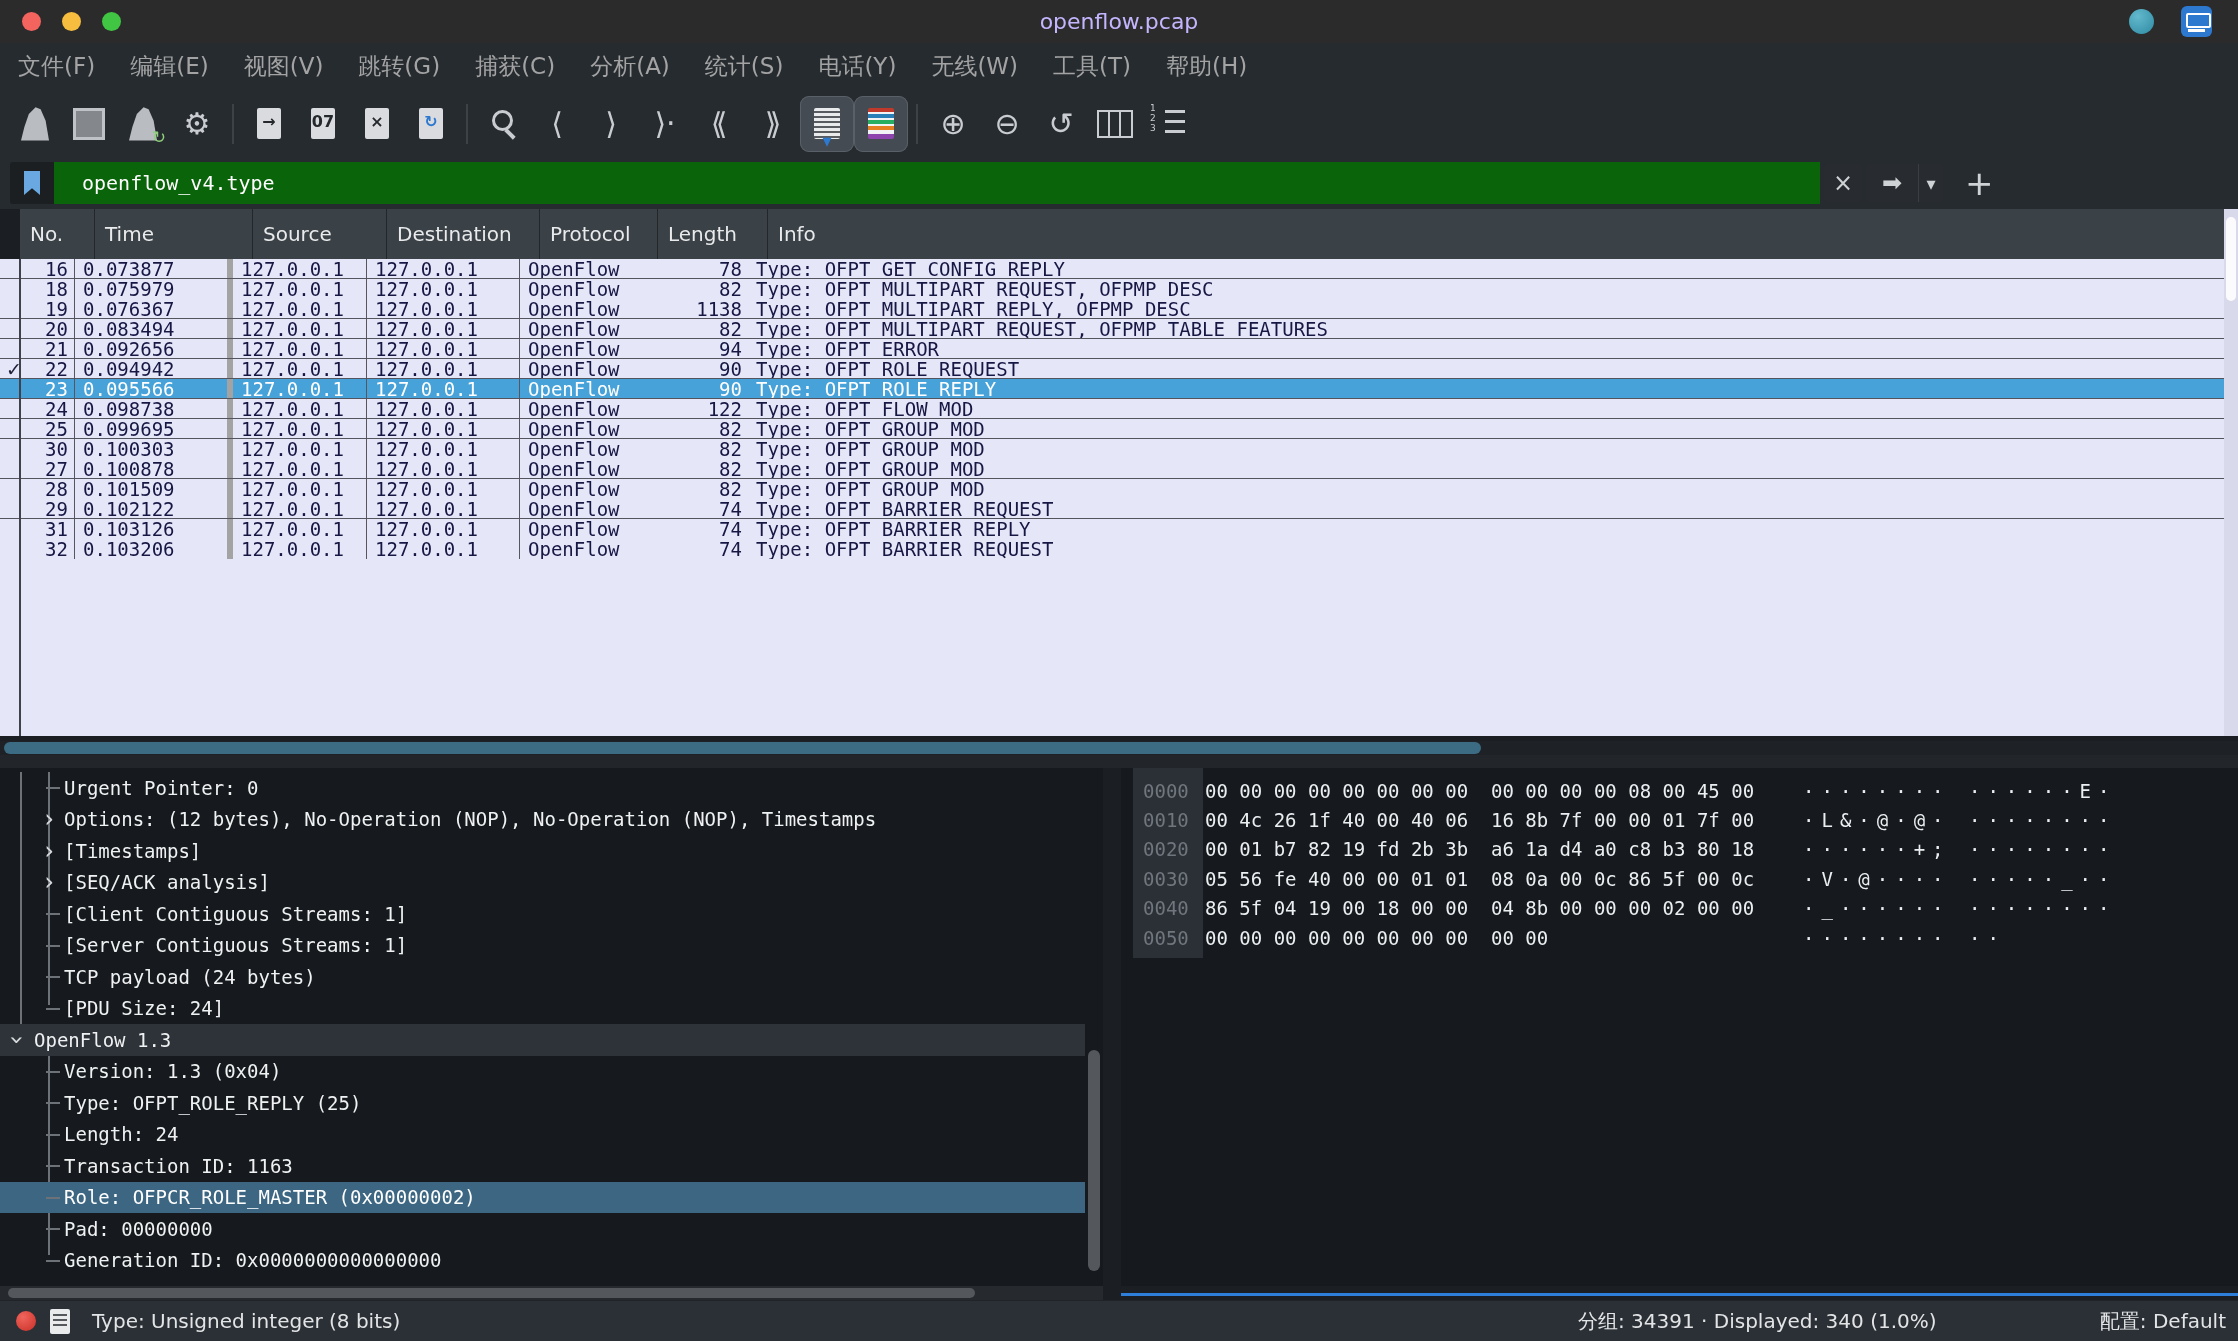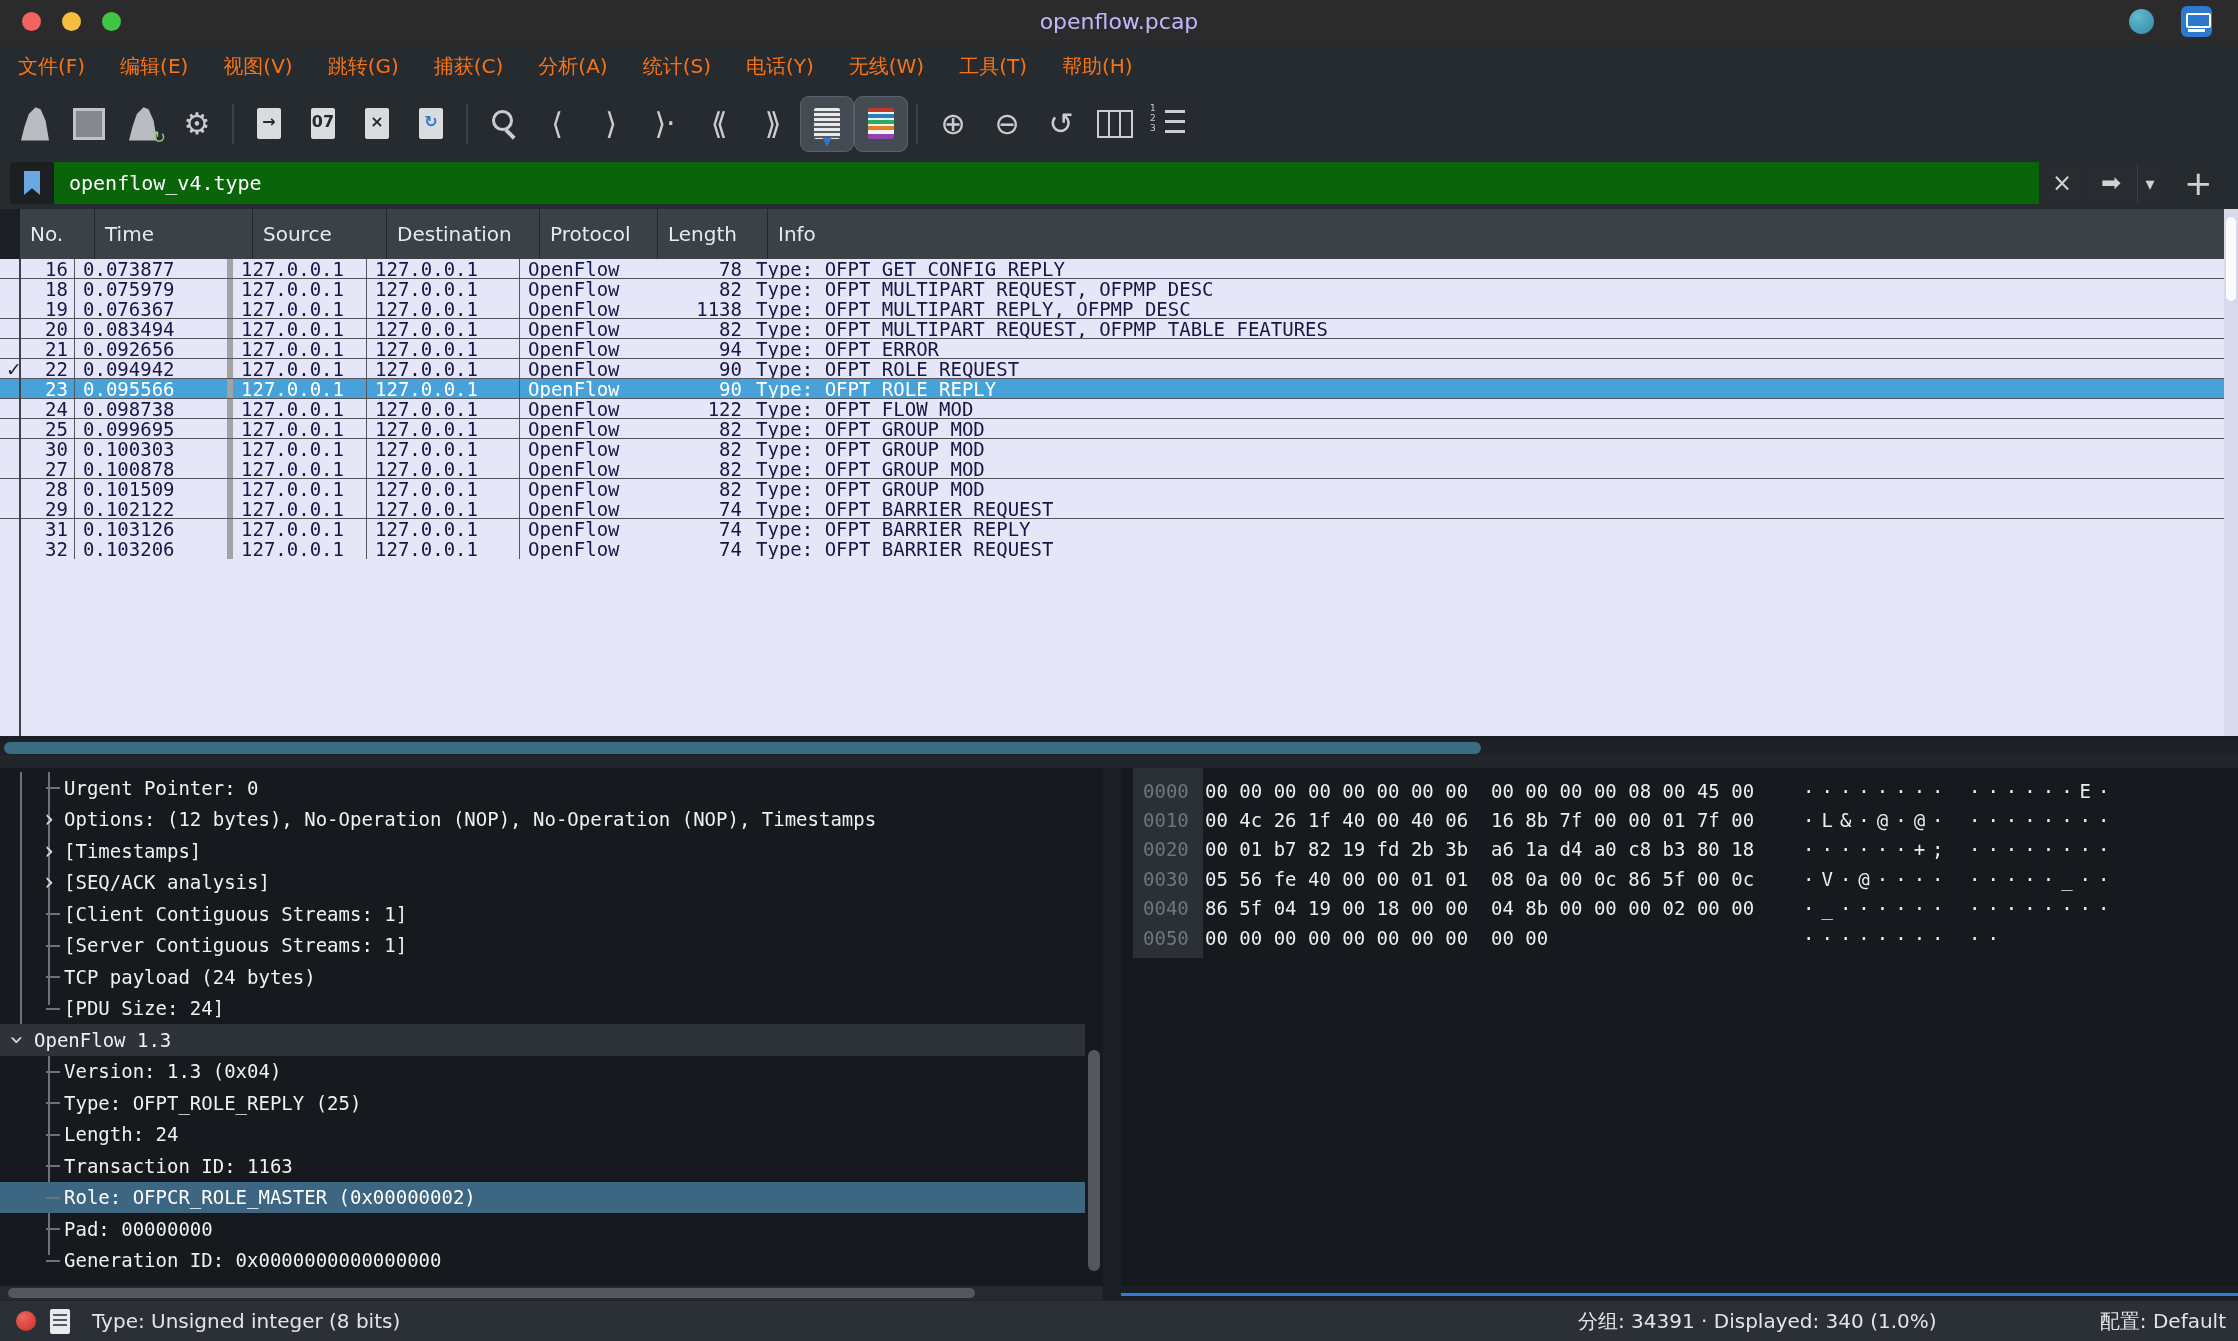--- a/index.html
+++ b/index.html
@@ -16,21 +16,21 @@
   .tl.yellow{background:#f6bd3e;}
   .tl.green{background:#41c643;}
   .win-title{position:absolute;left:0;right:0;text-align:center;color:#c4b5fd;font-size:22px;}
   .tb-status-circle{position:absolute;right:84px;top:9px;width:25px;height:25px;border-radius:50%;
     background:radial-gradient(circle at 35% 30%, #63b9cd, #2e8aa2);}
   .tb-ime{position:absolute;right:26px;top:6px;width:31px;height:31px;border-radius:6px;background:#2d79cf;}
   .tb-ime::before{content:"";position:absolute;left:5px;top:7px;width:21px;height:11px;border:2px solid #fff;border-radius:2px;}
   .tb-ime::after{content:"";position:absolute;left:7px;bottom:5px;width:17px;height:3px;background:#fff;}
   
   .menubar{left:0;top:43px;width:2238px;height:47px;background:#262b30;display:flex;align-items:center;gap:35px;padding-left:18px;box-sizing:border-box;}
-  .menu-item{color:#f97316;font-size:20px;white-space:nowrap;cursor:default;}
+  .menu-item{color:#a3a3a3;font-size:23px;white-space:nowrap;cursor:default;}
   
   .toolbar{left:0;top:90px;width:2238px;height:67px;background:#262b30;display:flex;align-items:center;padding-left:8px;box-sizing:border-box;}
   .tb{position:relative;width:54px;height:56px;display:flex;align-items:center;justify-content:center;flex:none;}
   .tb .g{font-size:30px;color:#c9ccd0;line-height:1;}
   .tb.toggled{background:#454b52;border-radius:9px;box-shadow:inset 0 0 0 1px #5a6067;}
   .tb.m-sep{width:18px;pointer-events:none;}
   .tb.m-sep::before{content:"";width:2px;height:40px;background:#3c4248;}
   .tb.m-fin::before,.tb.m-fin2::before{content:"";width:28px;height:34px;background:#b9bdc1;
     clip-path:polygon(0% 100%,12% 60%,28% 22%,52% 2%,70% 8%,88% 42%,100% 100%);}
   .tb.m-fin2 .g{position:absolute;right:4px;bottom:6px;font-size:17px;color:#8fd07c;}
@@ -47,22 +47,22 @@
     repeating-linear-gradient(180deg,#c0392b 0 4px,#f2f3f4 4px 6px,#2980b9 6px 10px,#f2f3f4 10px 12px,#27ae60 12px 16px,#f2f3f4 16px 18px,#e67e22 18px 22px,#f2f3f4 22px 26px,#8e44ad 26px 31px);}
   .tb.m-grid::before{content:"";width:32px;height:24px;border:2px solid #c9ccd0;
     background:linear-gradient(90deg,transparent 0 9px,#c9ccd0 9px 11px,transparent 11px 20px,#c9ccd0 20px 22px,transparent 22px);}
   .tb.m-numlist::before{content:"";width:20px;height:28px;margin-left:12px;
     background:repeating-linear-gradient(180deg,#c9ccd0 0 3px,transparent 3px 10px);}
   .tb.m-numlist .g{position:absolute;left:8px;top:7px;font-size:9px;line-height:10px;white-space:pre;color:#c9ccd0;}
   
   .filterrow{left:0;top:157px;width:2238px;height:52px;background:#262b30;display:flex;align-items:center;padding:0 10px;box-sizing:border-box;}
   .bookmark-chip{width:44px;height:42px;background:#1b1f22;border-radius:3px 0 0 3px;display:flex;align-items:center;justify-content:center;flex:none;}
   .bookmark{width:16px;height:24px;background:#69a8e0;clip-path:polygon(0 0,100% 0,100% 100%,50% 72%,0 100%);}
-  .filter-input{width:1985px;height:42px;background:#0a640a;border:none;outline:none;color:#ffffff;
-    font-family:"DejaVu Sans Mono",monospace;font-size:20px;padding:0 15px;box-sizing:border-box;flex:none;}
+  .filter-input{width:1766px;height:42px;background:#0a640a;border:none;outline:none;color:#ffffff;
+    font-family:"DejaVu Sans Mono",monospace;font-size:20px;padding:0 28px;box-sizing:border-box;flex:none;}
   .fchip{height:38px;background:#282c30;display:flex;align-items:center;justify-content:center;flex:none;color:#cfd2d4;}
   .fchip.clear{width:38px;font-size:24px;border-radius:3px;margin-left:4px;}
   .fchip.apply{width:52px;font-size:24px;margin-left:4px;border-radius:3px 0 0 3px;}
   .fchip.caret{width:24px;font-size:18px;border-left:1px solid #3a3f44;border-radius:0 3px 3px 0;}
   .filter-add{margin-left:22px;color:#cfd2d4;font-size:34px;line-height:1;}
   
   .thead{left:0;top:209px;width:2238px;height:50px;background:#3a4147;display:flex;color:#e8eaeb;font-size:20px;margin-left:20px;}
   .thead .hc{display:flex;align-items:center;padding-left:10px;box-sizing:border-box;border-right:1px solid #23272b;flex:none;}
   .hc.m-no{width:75px;}.hc.m-time{width:158px;}.hc.m-source{width:134px;}.hc.m-destination{width:153px;}
   .hc.m-protocol{width:118px;}.hc.m-length{width:110px;}.hc.m-info{flex:1;border-right:none;}

